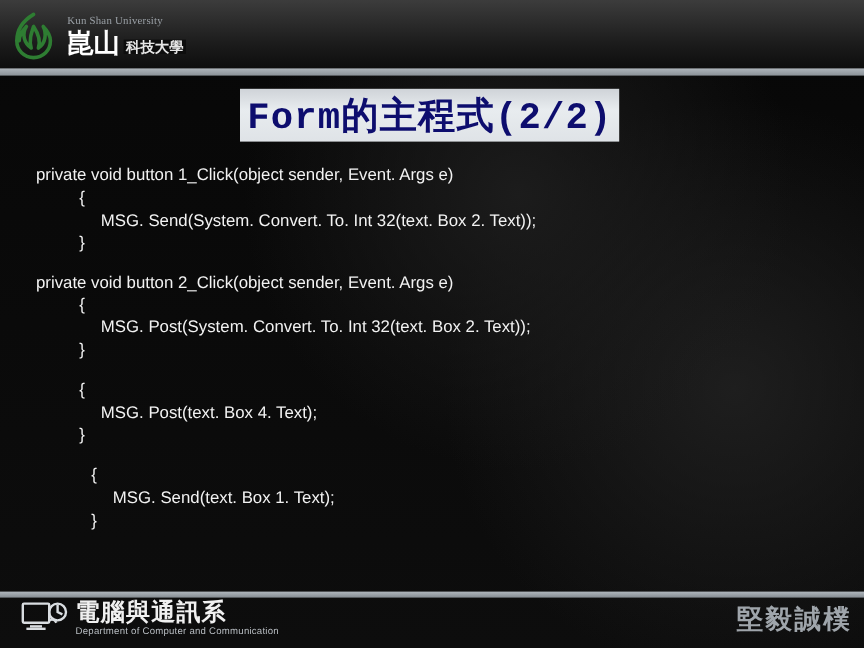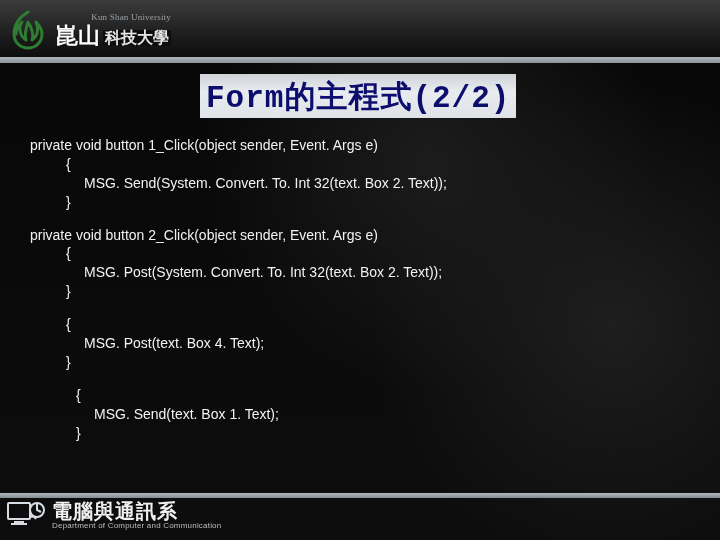--- a/index.html
+++ b/index.html
@@ -21,21 +21,20 @@
   }
   .header {
     position: relative;
     z-index: 2;
     height: 62px;
     background: linear-gradient(#3c3c3c 0%, #1c1c1c 60%, #0b0b0b 100%);
     border-bottom: 2px solid #000;
     display: flex;
     align-items: center;
     padding-left: 6px;
-    text-align: right;
   }
   .logo-block { display: flex; align-items: center; gap: 6px; }
   .logo-mark {
     width: 44px; height: 44px;
     display: flex; align-items: center; justify-content: center;
   }
   .logo-mark svg { width: 44px; height: 44px; }
   .logo-text-stack { display: flex; flex-direction: column; line-height: 1.05; }
   .logo-sub {
     font-size: 9px;
@@ -46,21 +45,21 @@
   }
   .logo-main {
     display: flex; align-items: baseline; gap: 3px;
   }
   .logo-main .cn1 {
     font-size: 22px; font-weight: 900;
     color: #fff;
     font-family: "Microsoft YaHei","Microsoft JhengHei",sans-serif;
   }
   .logo-main .cn2 {
-    font-size: 16px; font-weight: 700;
+    font-size: 12px; font-weight: 700;
     color: #e6e6e6;
     font-family: "DFKai-SB","KaiTi","Microsoft JhengHei",serif;
     background: #0d0d0d;
     padding: 0 2px;
   }
   .header-bar {
     position: absolute;
     left: 0; right: 0; top: 57px;
     height: 6px;
     background: linear-gradient(#aeb5bb, #8b9298);
@@ -95,21 +94,21 @@
     font-family: Arial, sans-serif;
   }
   .code-block { margin-bottom: 14px; }
   .sig { white-space: pre; }
   .brace-open, .brace-close { padding-left: 36px; }
   .stmt { padding-left: 54px; }
   .code-block.indent { padding-left: 10px; }
 
   .footer {
     position: absolute;
-    left: 0; right: 0; bottom: 0;
+    left: 11px; right: 0; bottom: 0;
     height: 46px;
     z-index: 3;
     display: flex;
     align-items: center;
     justify-content: space-between;
     padding: 0 10px 2px 6px;
     gap: 43px;
   }
   .footer-bar {
     position: absolute;
@@ -203,13 +202,14 @@
         <circle cx="31" cy="13" r="7" fill="none" stroke="#d9dde1" stroke-width="2"></circle>
         <path d="M31 7 L31 13 L35 15" stroke="#d9dde1" stroke-width="2" fill="none"></path>
         <path d="M24 20 Q28 18 30 22" stroke="#d9dde1" stroke-width="2" fill="none"></path>
       </svg>
     </div>
     <div class="dept-text">
       <span class="dept-cn">電腦與通訊系</span>
       <span class="dept-en">Department of Computer and Communication</span>
     </div>
   </div>
+  <div class="motto">堅毅誠樸</div>
 </div>
 
 </body></html>

